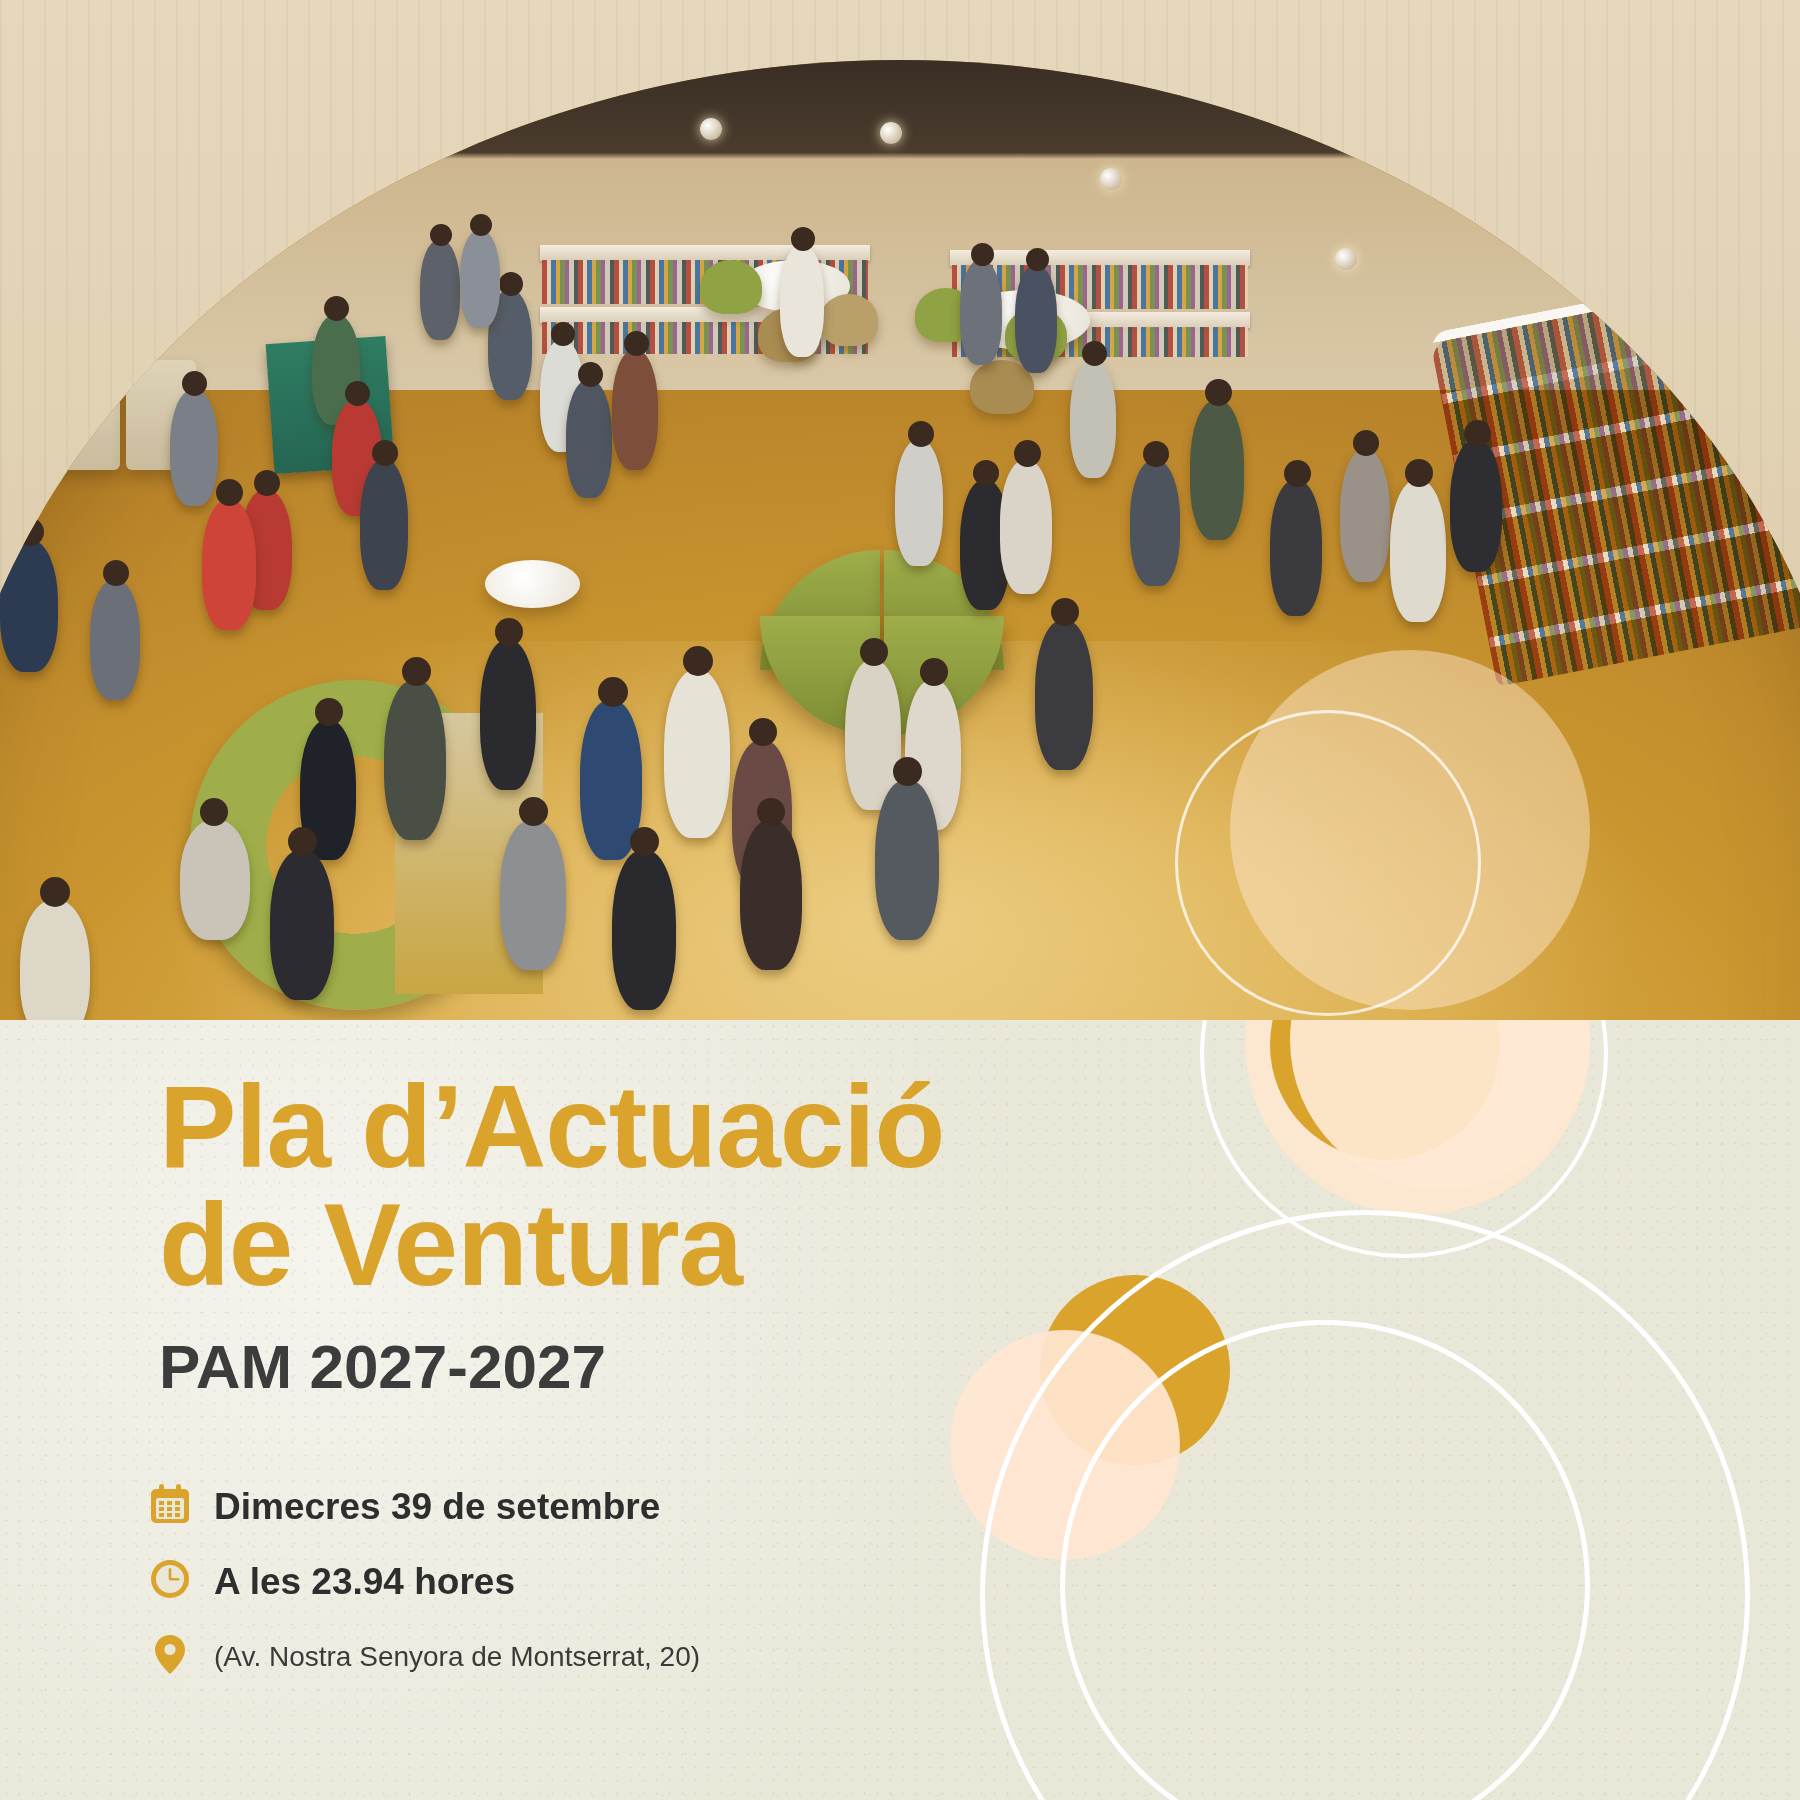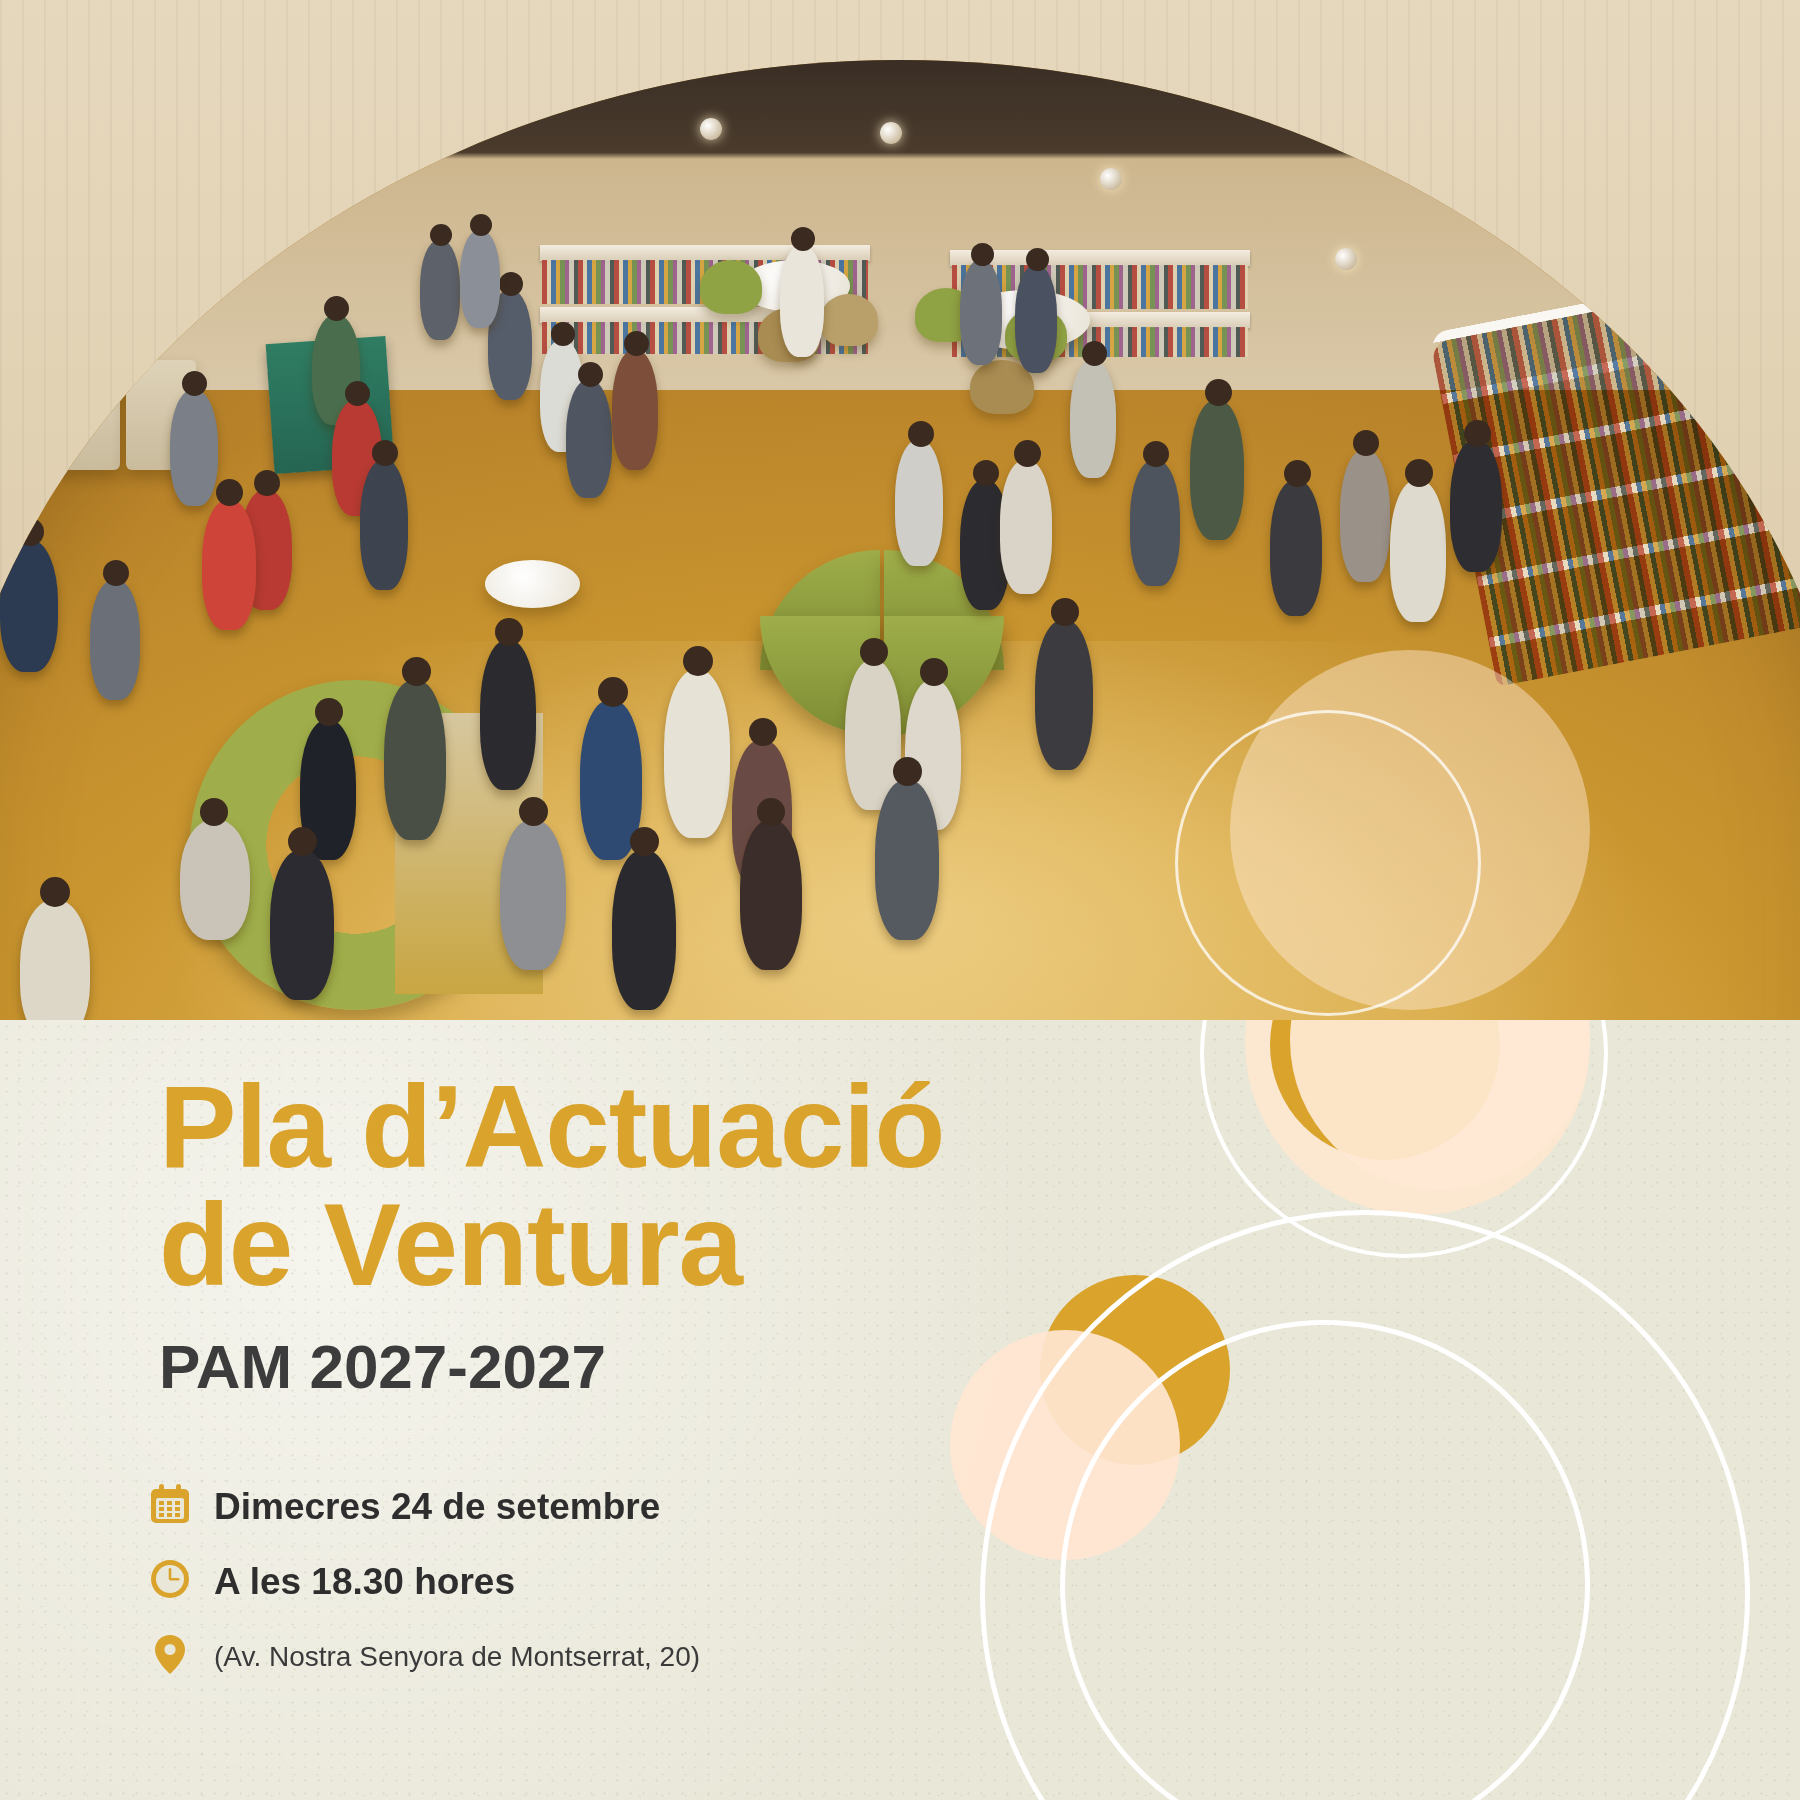--- a/index.html
+++ b/index.html
@@ -516,33 +516,33 @@
               <rect x="27" y="19" width="5" height="4"></rect>
               <rect x="11" y="25" width="5" height="4"></rect>
               <rect x="19" y="25" width="5" height="4"></rect>
               <rect x="27" y="25" width="5" height="4"></rect>
               <rect x="11" y="31" width="5" height="4"></rect>
               <rect x="19" y="31" width="5" height="4"></rect>
               <rect x="27" y="31" width="5" height="4"></rect>
             </g>
           </svg>
         </span>
-        <span class="dtext">Dimecres 24 de setembre</span>
+        <span class="dtext">Dimecres 39 de setembre</span>
       </div>
 
       <div class="drow">
         <span class="dicon">
           <svg viewBox="0 0 44 44" aria-hidden="true">
             <circle cx="22" cy="22" r="19" fill="#d9a32c"></circle>
             <circle cx="22" cy="22" r="14" fill="#e9e7d8"></circle>
             <rect x="20.7" y="11" width="2.6" height="12" rx="1.3" fill="#d9a32c"></rect>
             <rect x="21.5" y="21" width="10" height="2.6" rx="1.3" fill="#d9a32c"></rect>
           </svg>
         </span>
-        <span class="dtext">A les 18.30 hores</span>
+        <span class="dtext">A les 23.94 hores</span>
       </div>
 
       <div class="drow">
         <span class="dicon">
           <svg viewBox="0 0 44 44" aria-hidden="true">
             <path d="M22 3c-8.3 0-15 6.6-15 14.8C7 28.8 22 42 22 42s15-13.2 15-24.2C37 9.6 30.3 3 22 3z" fill="#d9a32c"></path>
             <circle cx="22" cy="17.5" r="5.6" fill="#e9e7d8"></circle>
           </svg>
         </span>
         <span class="dtext">

